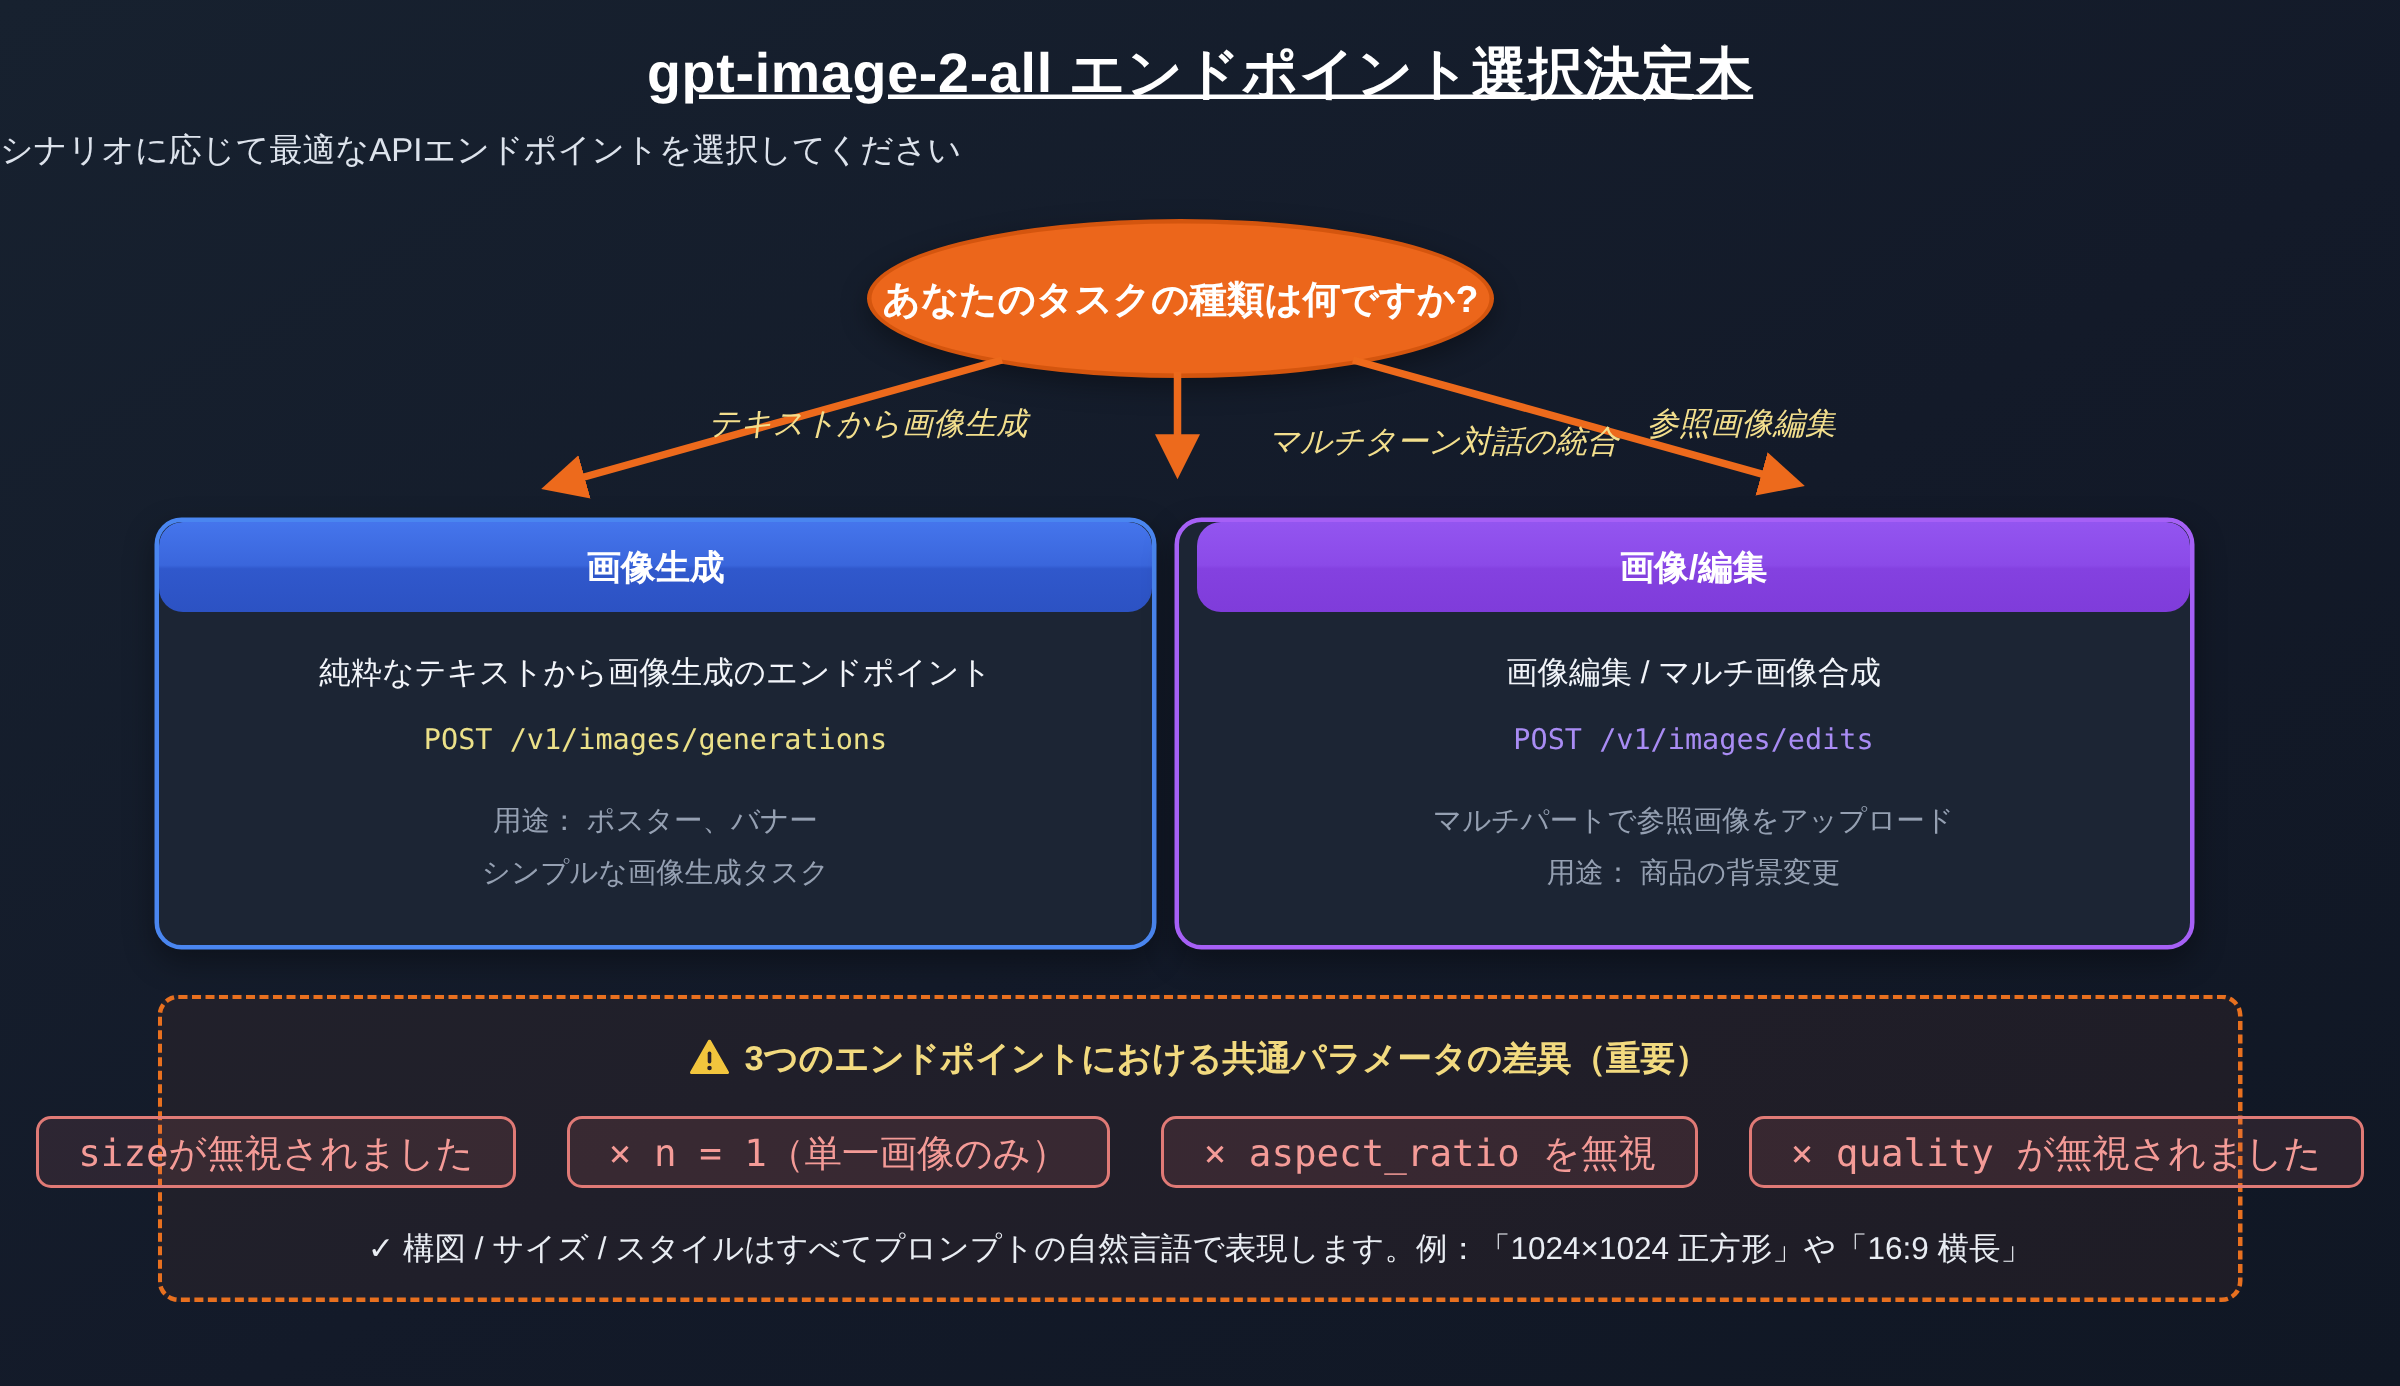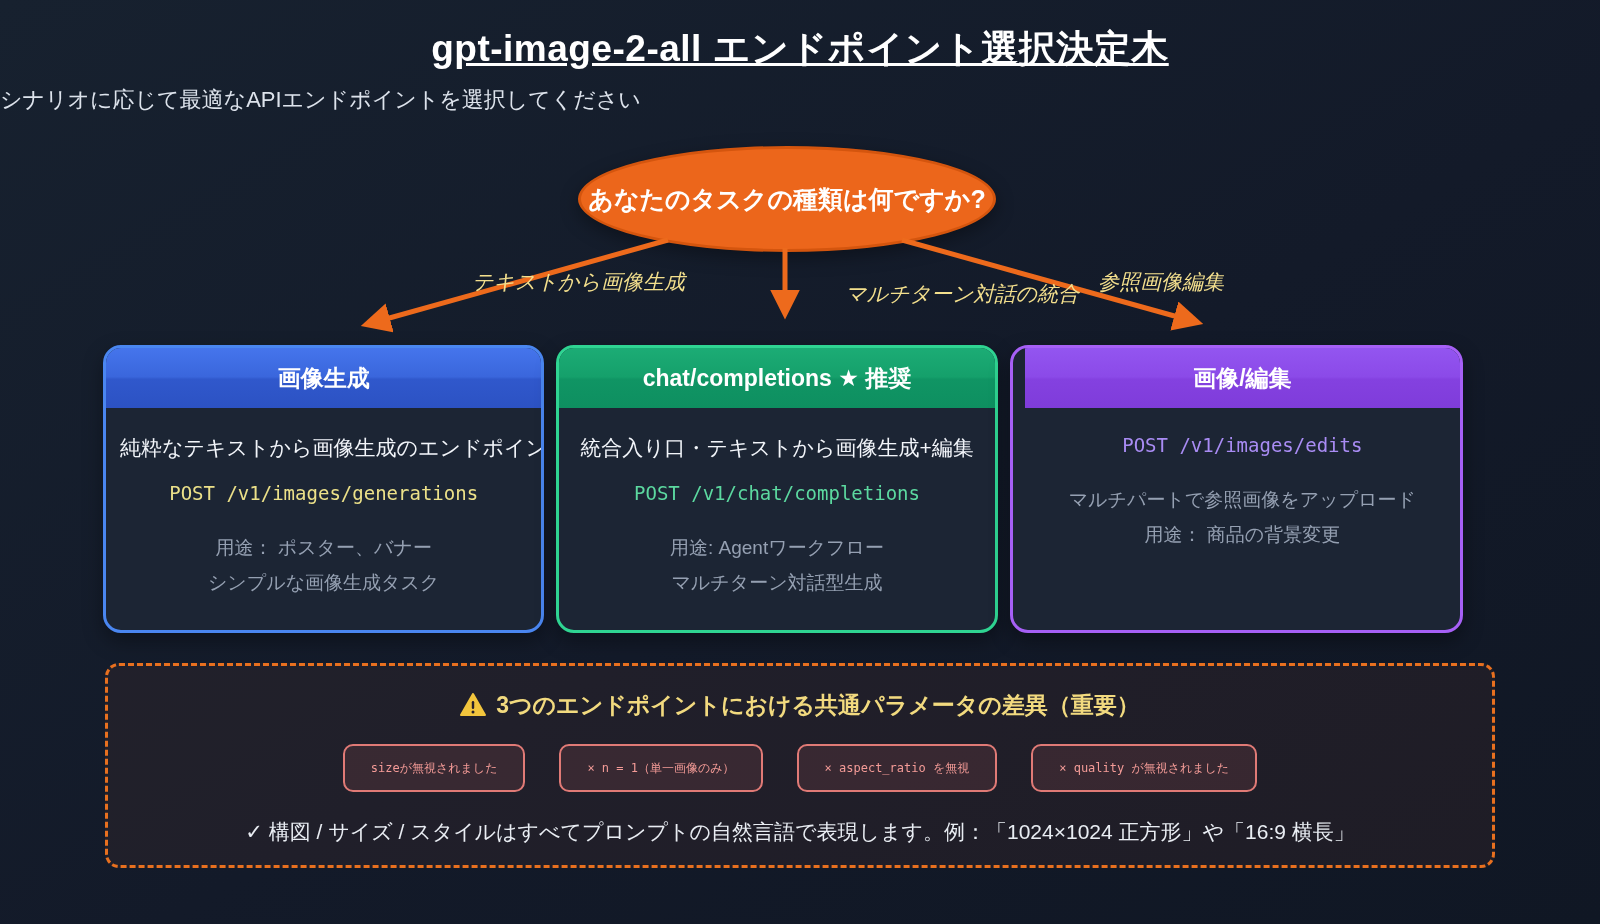--- a/index.html
+++ b/index.html
@@ -37,21 +37,21 @@
   .bl-2{left:845px;top:280px;}
   .bl-3{left:1098px;top:268px;}
   
   .cards{left:103px;top:345px;width:1360px;display:flex;gap:12px;}
   .card{
     flex:1 1 0;border-radius:18px;overflow:hidden;
     background:#1c2534;box-shadow:0 8px 20px rgba(0,0,0,.35);
   }
   .card-header{
     height:60px;display:flex;align-items:center;justify-content:center;
-    font-size:23px;font-weight:bold;color:#ffffff;
+    font-size:23px;font-weight:bold;color:#ffffff;border-radius:16px;
   }
   .card-body{padding:26px 14px 30px 14px;text-align:center;}
   .card-desc{font-size:21px;color:#f2f5fa;margin-bottom:20px;white-space:nowrap;}
   .card-endpoint{
     font-family:"DejaVu Sans Mono","Liberation Mono",monospace;
     font-size:19px;margin-bottom:26px;
   }
   .card-use{font-size:19px;color:#95a0b2;line-height:1.85;}
   .card-blue{border:3px solid #4a86f0;}
   .card-blue .card-header{background:linear-gradient(180deg,#4575ec 0%,#3a66dc 48%,#3058cc 52%,#2c52c3 100%);}
@@ -74,21 +74,21 @@
   }
   .warn-title .warn-icon{display:inline-block;vertical-align:-4px;margin-right:10px;}
   .badges{
     position:absolute;left:0;right:0;top:78px;
     display:flex;justify-content:center;gap:34px;
   }
   .badge{
     box-sizing:border-box;height:48px;display:flex;align-items:center;
     padding:0 26px;border:2px solid #e07a76;border-radius:10px;
     background:rgba(229,115,115,.12);
-    color:#f49b97;font-size:12px;
+    color:#f49b97;font-size:25px;
     font-family:"DejaVu Sans Mono","Liberation Mono",monospace;
     white-space:nowrap;
   }
   .warn-note{
     position:absolute;left:0;right:0;top:152px;text-align:center;
     font-size:21px;color:#e9edf3;
   }
 </style>
 </head>
 <body>
@@ -122,33 +122,25 @@
   <div class="card card-blue">
     <div class="card-header">画像生成</div>
     <div class="card-body">
       <div class="card-desc">純粋なテキストから画像生成のエンドポイント</div>
       <div class="card-endpoint">POST /v1/images/generations</div>
       <div class="card-use">用途： ポスター、バナー</div>
       <div class="card-use">シンプルな画像生成タスク</div>
     </div>
   </div>
 
-  <div class="card card-green">
-    <div class="card-header">chat/completions ★ 推奨</div>
-    <div class="card-body">
-      <div class="card-desc">統合入り口・テキストから画像生成+編集</div>
-      <div class="card-endpoint">POST /v1/chat/completions</div>
-      <div class="card-use">用途: Agentワークフロー</div>
-      <div class="card-use">マルチターン対話型生成</div>
-    </div>
-  </div>
 
   <div class="card card-purple">
     <div class="card-header">画像/編集</div>
     <div class="card-body">
+      <div class="card-desc">画像編集 / マルチ画像合成</div>
       <div class="card-endpoint">POST /v1/images/edits</div>
       <div class="card-use">マルチパートで参照画像をアップロード</div>
       <div class="card-use">用途： 商品の背景変更</div>
     </div>
   </div>
 
 </div>
 
 <div class="abs warn">
   <div class="warn-title">

